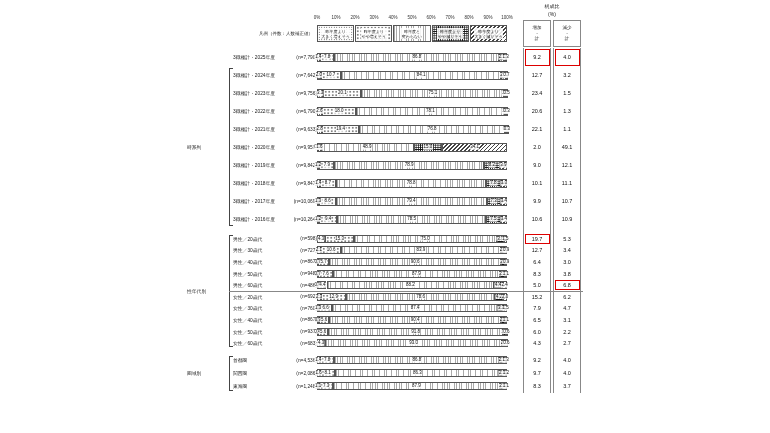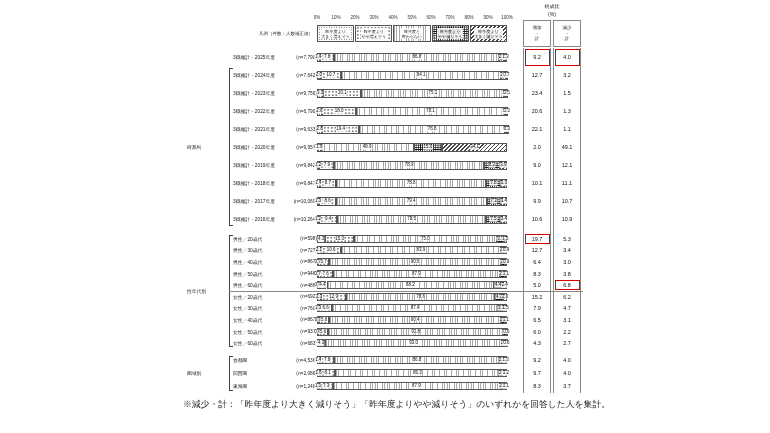--- a/index.html
+++ b/index.html
@@ -575,14 +575,13 @@
             <span class="slab" style="left: 99.45%;">1.1</span>
           </div>
           <div class="vcell inc">8.3</div>
           <div class="vcell dec">3.7</div>
         </div>
       </div>
     </div>
 </div>
 
 <div class="notes">
-  <div>※減少・計：「昨年度より大きく減りそう」「昨年度よりやや減りそう」のいずれかを回答した人を集計。</div>
 </div>
 
 </body></html>

